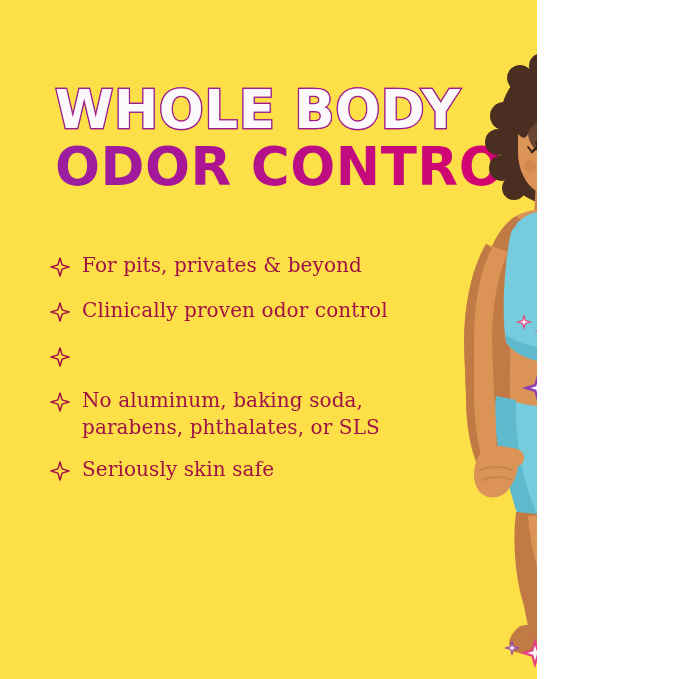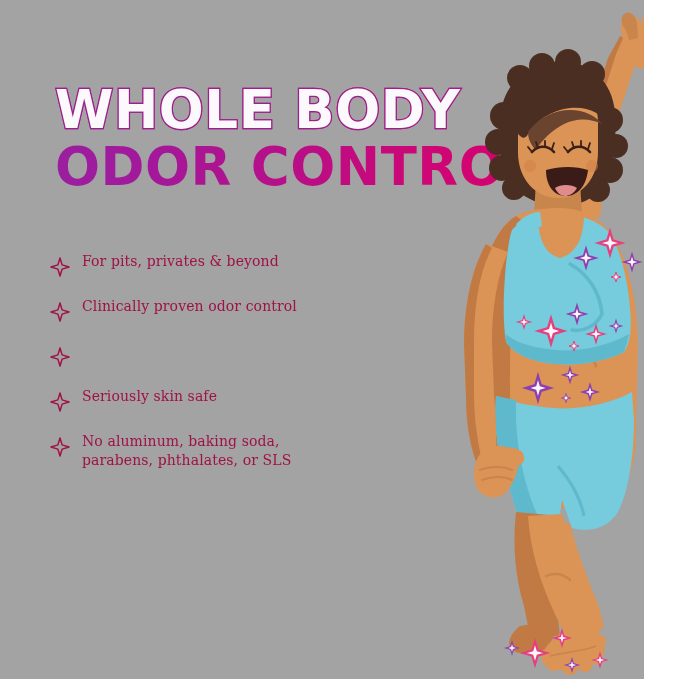--- a/index.html
+++ b/index.html
@@ -7,23 +7,23 @@
     padding: 0;
   }
   body {
     width: 679px;
     height: 679px;
     overflow: hidden;
     font-family: "Liberation Sans", sans-serif;
   }
   #ad {
     position: relative;
-    width: 644px;
+    width: 537px;
     height: 679px;
-    background: #a3a3a3;
+    background: #fde047;
     overflow: hidden;
   }
 
   
   .headline {
     position: absolute;
     left: 55px;
     top: 84px;
     width: 470px;
   }
@@ -71,21 +71,21 @@
   .bullet-row:last-child { margin-bottom: 0; }
   .bullet-star {
     flex: 0 0 auto;
     width: 20px;
     height: 24px;
     margin-right: 12px;
     margin-top: 5px;
   }
   .bullet-text {
     font-family: "DejaVu Serif", "Liberation Serif", serif;
-    font-size: 14px;
+    font-size: 20px;
     line-height: 1.33;
     color: #A01146;
     letter-spacing: 0.1px;
   }
 
   
   .illustration {
     position: absolute;
     left: 420px;
     top: 0px;
@@ -131,31 +131,31 @@
         </svg>
       </span>
     </div>
 
     <div class="bullet-row">
       <span class="bullet-star">
         <svg viewBox="0 0 20 20" width="20" height="20">
           <path d="M10 1 L12.1 7.9 L19 10 L12.1 12.1 L10 19 L7.9 12.1 L1 10 L7.9 7.9 Z" fill="none" stroke="#A01146" stroke-width="1.5" stroke-linejoin="round"></path>
         </svg>
       </span>
-      <span class="bullet-text">Seriously skin safe</span>
-    </div>
-
-    <div class="bullet-row">
-      <span class="bullet-star">
-        <svg viewBox="0 0 20 20" width="20" height="20">
-          <path d="M10 1 L12.1 7.9 L19 10 L12.1 12.1 L10 19 L7.9 12.1 L1 10 L7.9 7.9 Z" fill="none" stroke="#A01146" stroke-width="1.5" stroke-linejoin="round"></path>
-        </svg>
-      </span>
       <span class="bullet-text" style="white-space: pre-line;">No aluminum, baking soda,
 parabens, phthalates, or SLS</span>
+    </div>
+
+    <div class="bullet-row">
+      <span class="bullet-star">
+        <svg viewBox="0 0 20 20" width="20" height="20">
+          <path d="M10 1 L12.1 7.9 L19 10 L12.1 12.1 L10 19 L7.9 12.1 L1 10 L7.9 7.9 Z" fill="none" stroke="#A01146" stroke-width="1.5" stroke-linejoin="round"></path>
+        </svg>
+      </span>
+      <span class="bullet-text">Seriously skin safe</span>
     </div>
 
   </div>
 
   <div class="illustration">
     <svg width="270" height="679" viewBox="0 0 270 679" xmlns="http://www.w3.org/2000/svg">
       <defs>
         <g id="spark">
           <path d="M0 -10 L2.3 -2.3 L10 0 L2.3 2.3 L0 10 L-2.3 2.3 L-10 0 L-2.3 -2.3 Z"></path>
         </g>

